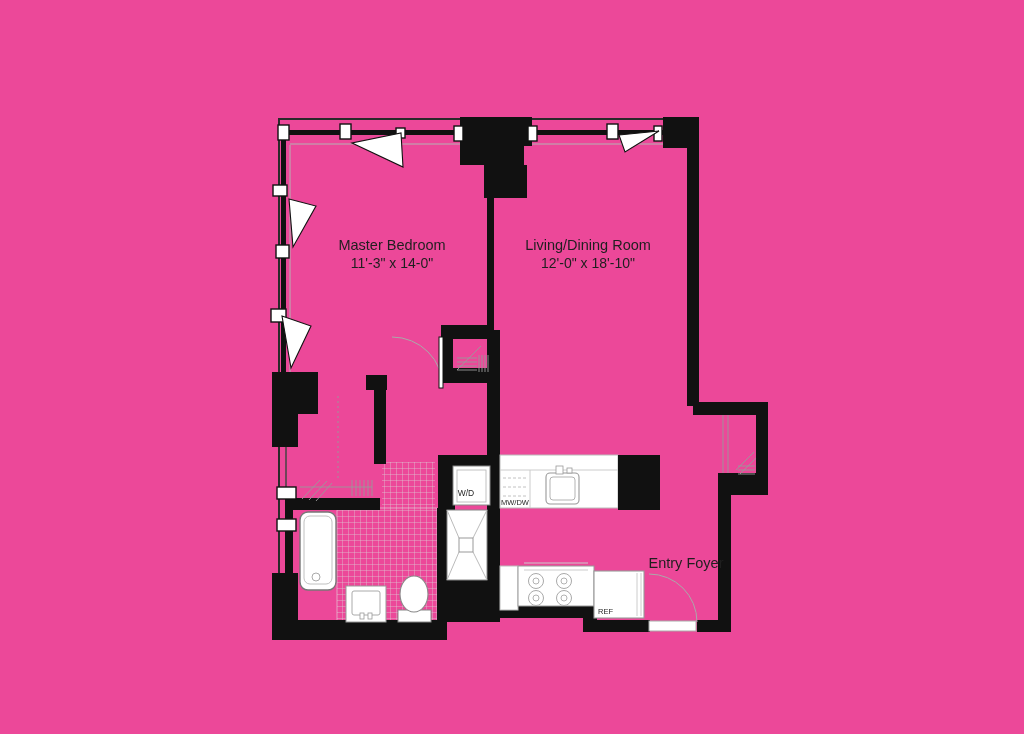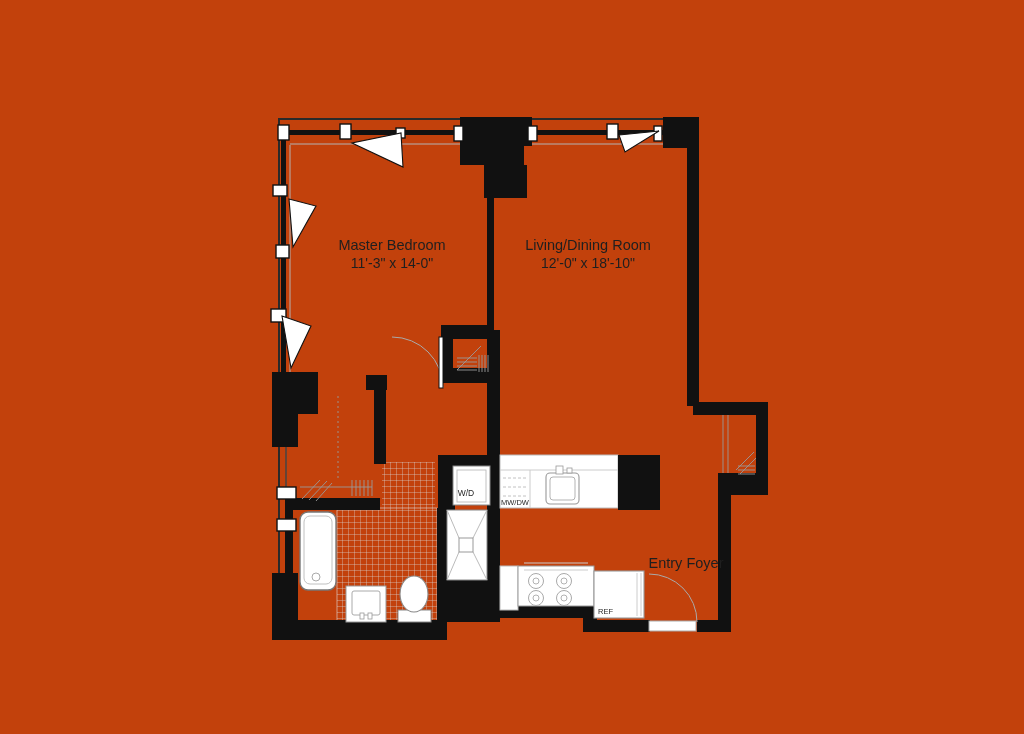--- a/index.html
+++ b/index.html
@@ -1,16 +1,16 @@
 <!DOCTYPE html>
 <html><head>
 <meta charset="utf-8">
 <style>
   html,body{margin:0;padding:0;background:#ffffff;}
-  #canvas{position:relative;width:1024px;height:734px;background:#c2410c;overflow:hidden;
+  #canvas{position:relative;width:1024px;height:734px;background:#ec4899;overflow:hidden;
           font-family:"Liberation Sans", sans-serif;}
   svg{position:absolute;left:0;top:0;}
   text{fill:#1f1f1f;font-family:"Liberation Sans", sans-serif;}
   .room-name{font-size:14.5px;}
   .room-dims{font-size:14px;}
   .small-label{font-size:8.5px;}
   .tiny-label{font-size:7.5px;}
 </style>
 </head>
 <body>

